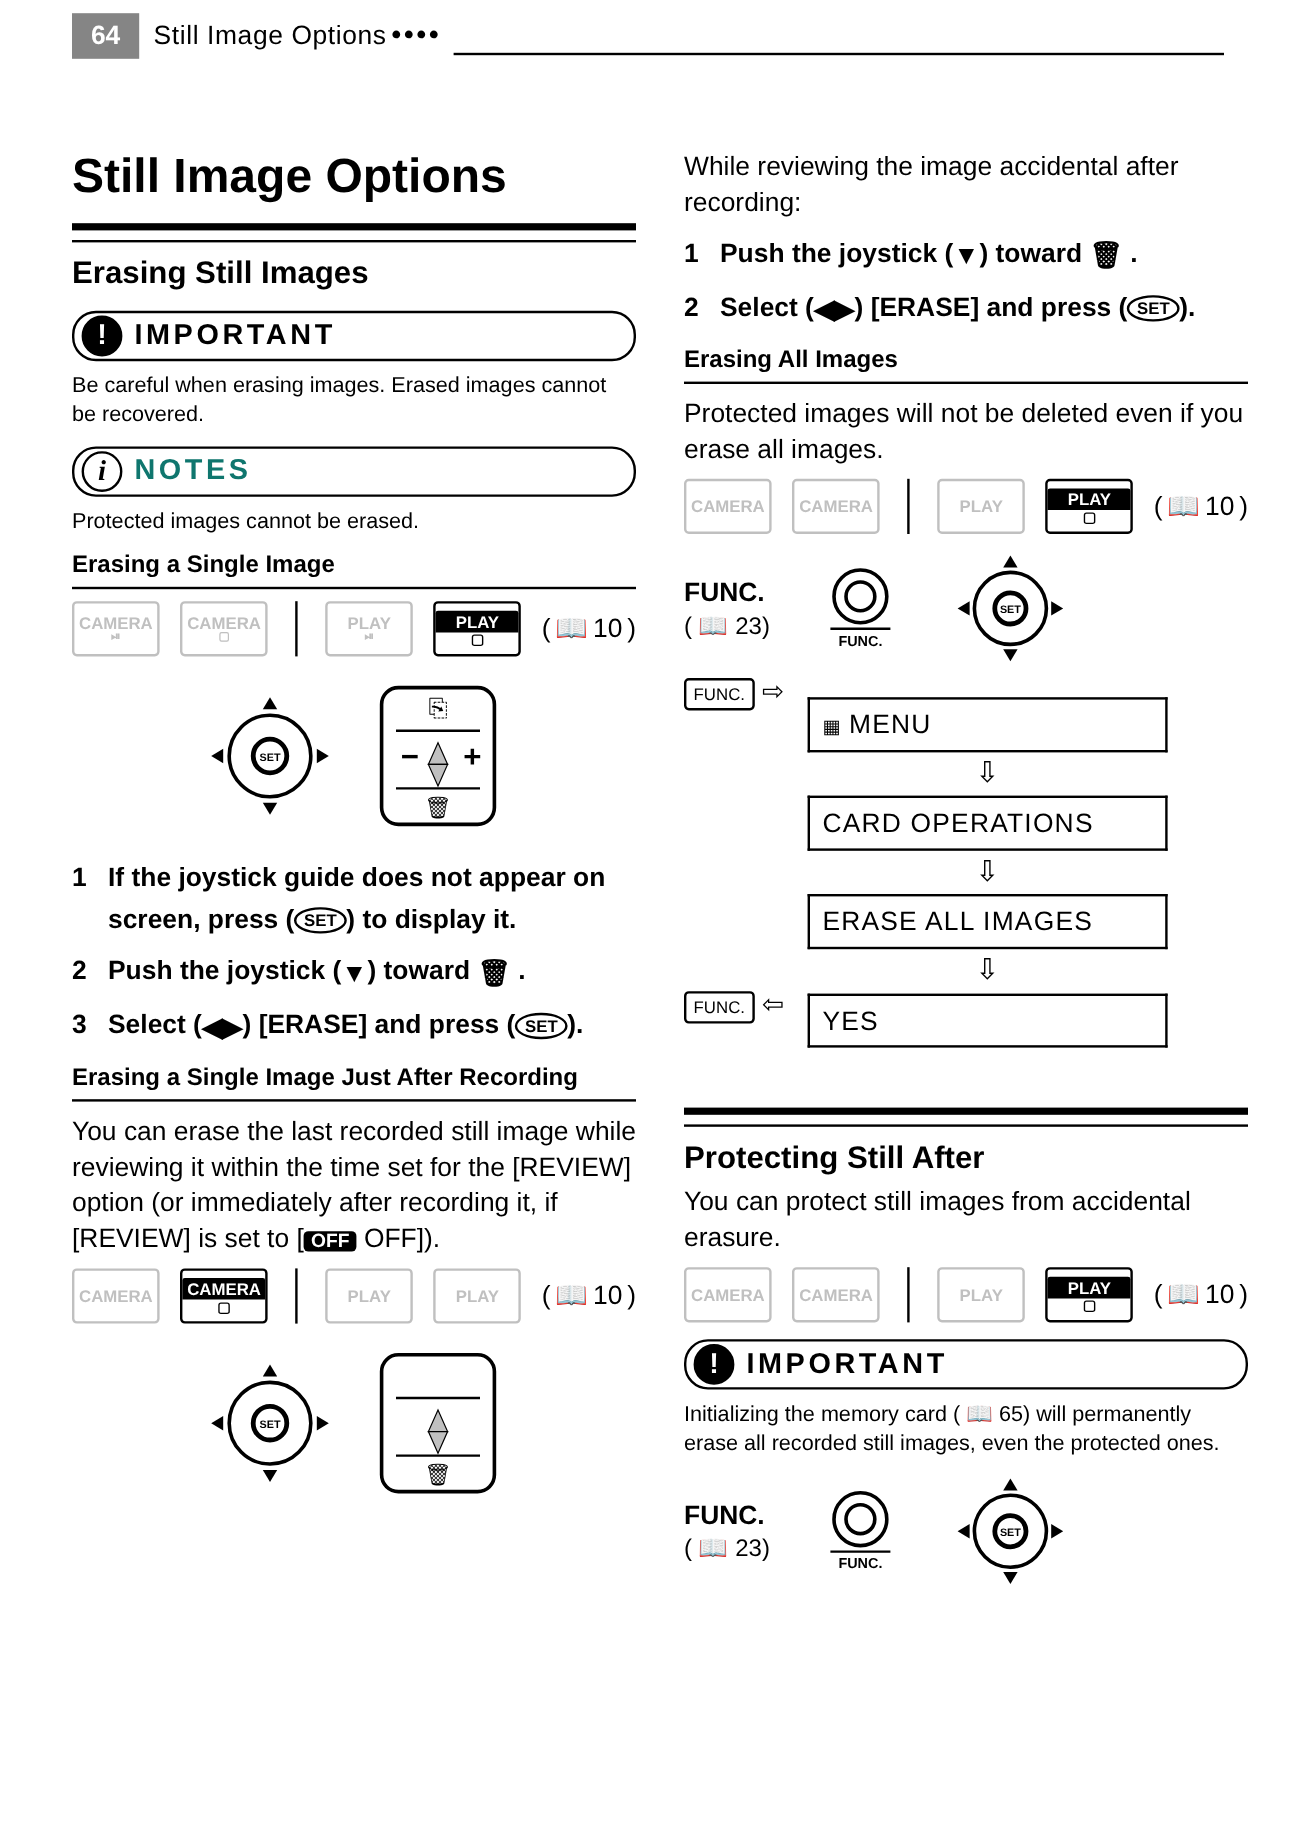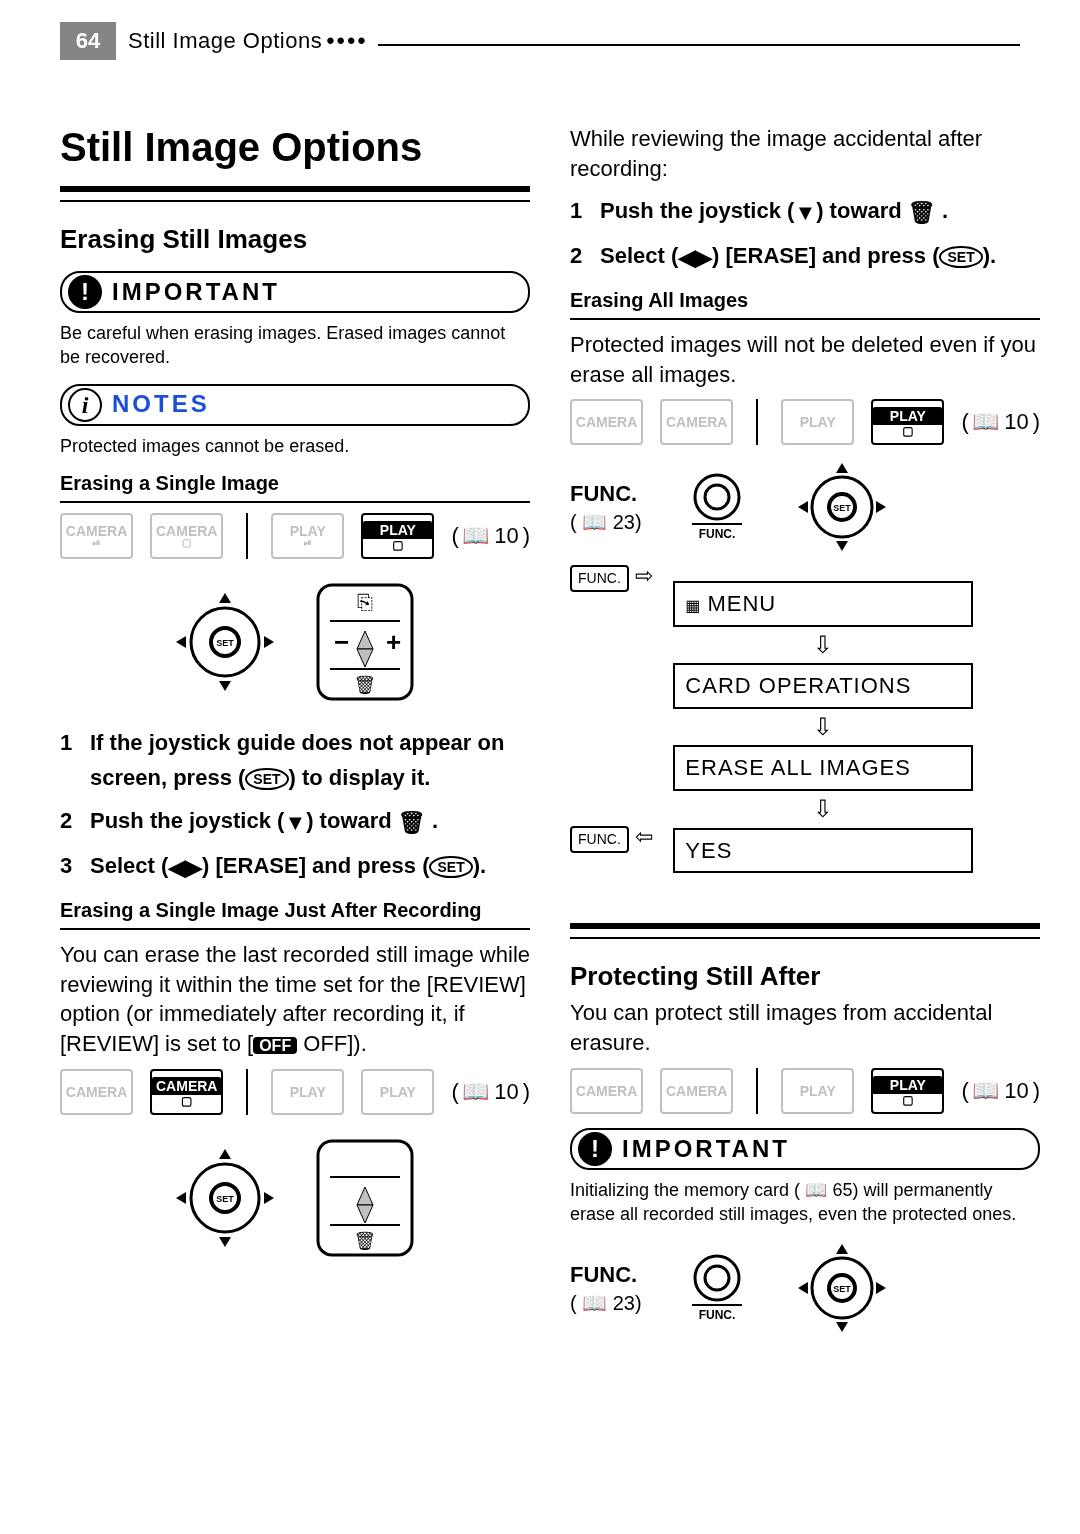--- a/index.html
+++ b/index.html
@@ -1,35 +1,35 @@
 <!DOCTYPE html>
 <html><head>
 <meta charset="utf-8">
 <style>
   * { box-sizing: border-box; margin: 0; padding: 0; }
   body { font-family: Arial, Helvetica, sans-serif; background: #fff; color: #000; width: 1080px; height: 1534px; position: relative; padding: 30px 60px; font-size: 22px; line-height: 1.35; }
   .header-line { position: absolute; top: 44px; left: 60px; right: 60px; border-top: 2px solid #000; }
-  .header { position: absolute; top: 22px; left: 60px; display: flex; align-items: center; background: #fff; padding-right: 10px; z-index: 2; }
+  .header { position: absolute; top: 11px; left: 60px; display: flex; align-items: center; background: #fff; padding-right: 10px; z-index: 2; }
   .page-num { background: #858585; color: #fff; width: 56px; height: 38px; display: flex; align-items: center; justify-content: center; font-weight: bold; font-size: 22px; margin-right: 12px; }
   .breadcrumb { font-size: 22px; letter-spacing: .5px; }
   .dots { font-size: 24px; letter-spacing: 2px; margin-left: 4px; }
   .content { display: flex; gap: 40px; margin-top: 90px; }
   .col { width: 470px; }
   .page-title { font-family: "Arial Black", Arial, sans-serif; font-weight: 900; font-size: 40px; margin-bottom: 12px; }
   .hr-thick { border-top: 6px solid #000; margin-bottom: 8px; }
   .hr-thin { border-top: 2px solid #000; margin-bottom: 4px; }
-  .section-title { font-family: "Arial Black", Arial, sans-serif; font-weight: 900; font-size: 26px; margin: 20px 0 4px 0; }
+  .section-title { font-family: "Arial Black", Arial, sans-serif; font-weight: 900; font-size: 26px; margin: 8px 0 4px 0; }
   .sub-title { font-family: Arial, sans-serif; font-weight: bold; font-size: 20px; margin: 12px 0 4px 0; }
   .sub-rule { border-top: 2px solid #000; margin-bottom: 10px; }
   .callout { border: 2px solid #000; border-radius: 20px; display: flex; align-items: center; height: 42px; padding: 0 6px; margin: 14px 0 8px 0; width: 100%; }
   .callout-icon { width: 34px; height: 34px; border: 2px solid #000; border-radius: 50%; display: flex; align-items: center; justify-content: center; font-weight: 900; font-size: 24px; margin-right: 10px; }
   .callout-icon.black { background: #000; color: #fff; }
   .callout-icon.white { background: #fff; color: #000; font-family: Georgia, serif; font-style: italic; }
   .callout-label { font-family: Arial, sans-serif; font-weight: bold; letter-spacing: 3px; font-size: 24px; }
-  .notes-label { color: #1d4ed8; }
+  .notes-label { color: #0f766e; }
   .small-text { font-size: 18px; line-height: 1.35; }
   .para { margin: 4px 0 10px 0; }
   .mode-row { display: flex; align-items: center; gap: 17px; margin: 8px 0; }
   .mode-box { border: 2px solid #000; border-radius: 4px; width: 80px; height: 46px; display: flex; flex-direction: column; align-items: center; justify-content: center; font-family: Arial; font-weight: bold; font-size: 14px; line-height: 1; }
   .mode-box.gray { color: #c0c0c0; border-color: #c0c0c0; }
   .mode-box.active .top { background: #000; color: #fff; width: 100%; text-align: center; padding: 2px 0; border-radius: 2px 2px 0 0; }
   .mode-box.active { border-color: #000; }
   .mode-sep { width: 2px; height: 46px; background: #000; margin: 0 6px; }
   .ref { display: inline-flex; align-items: center; gap: 4px; }
   .book-icon { font-size: 22px; }

